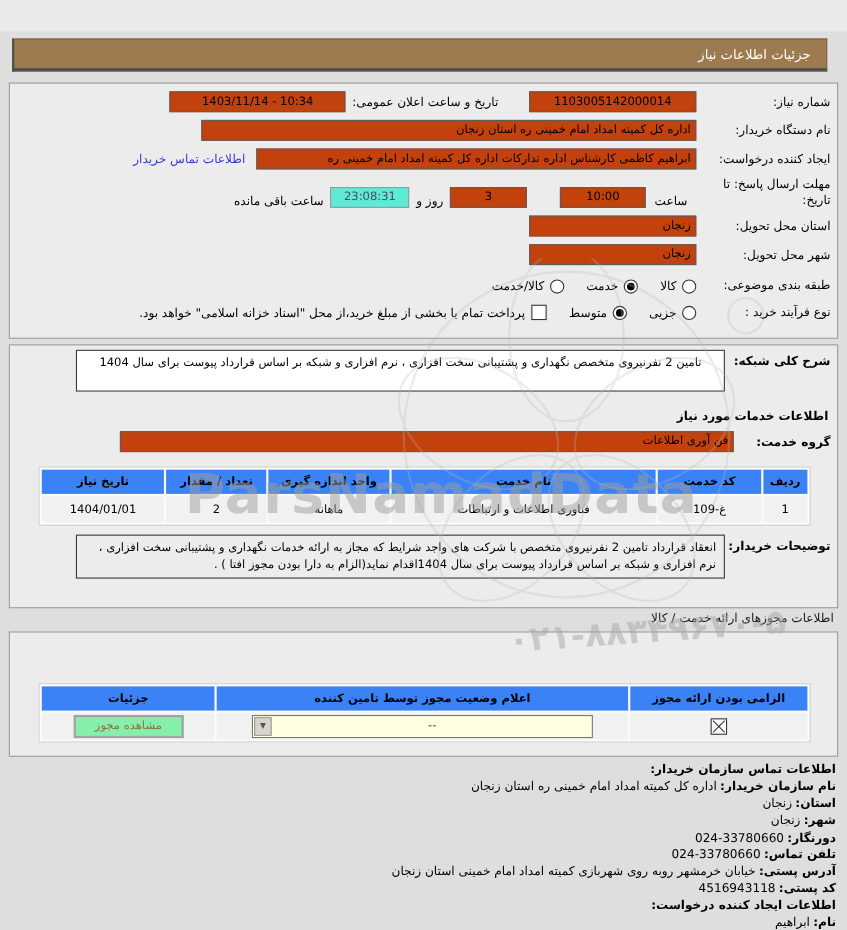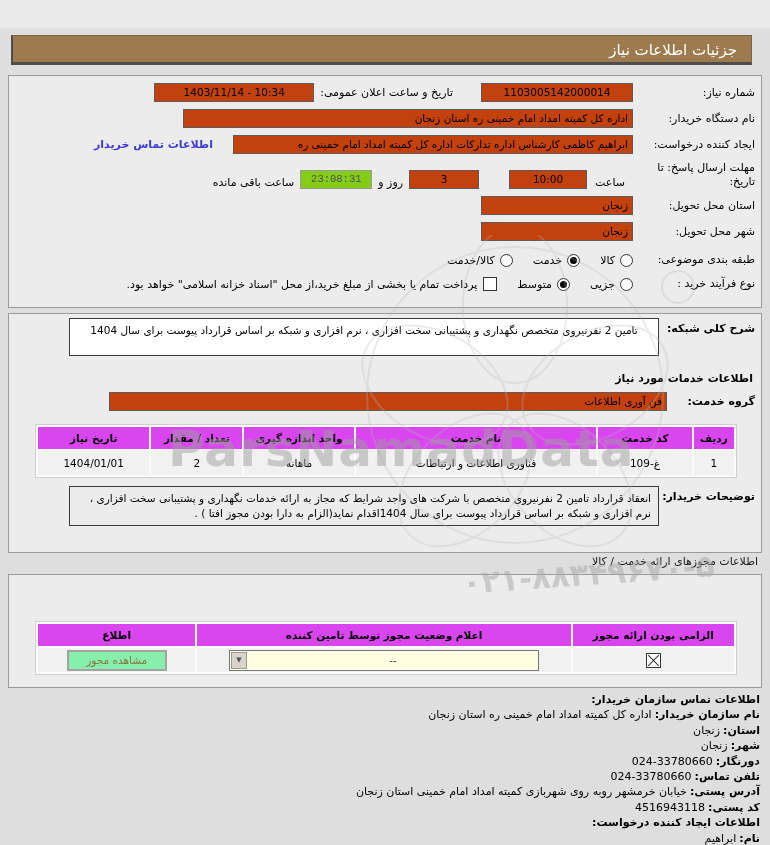--- a/index.html
+++ b/index.html
@@ -5,45 +5,45 @@
   html,body{margin:0;padding:0;}
   body{
     width:770px;height:845px;overflow:hidden;position:relative;
     background:#dedede;color:#000;direction:rtl;
     font-family:"DejaVu Sans",sans-serif;font-size:11px;
   }
   .top-strip{position:absolute;top:0;left:0;right:0;height:28px;background:#eaeaea;border-bottom:1px solid #e2e2e2;}
   
   .titlebar{
     position:absolute;top:35px;right:18px;left:11px;height:30px;box-sizing:border-box;
-    background:#9d7b4f;color:#fff;line-height:28px;padding-right:14px;font-size:15px;
+    background:#9d7b4f;color:#fff;line-height:28px;padding-right:14px;font-size:12px;
     border:1px solid #7d6340;border-left:2px solid #4e4e4e;border-bottom:3px solid #4e4e4e;
   }
   
   .panel{position:absolute;right:8px;left:8px;border:1px solid #9a9a9a;background:#ececec;box-sizing:border-box;}
   #panel-need{top:75px;height:233px;}
   #panel-services{top:313px;height:240px;}
   #panel-licenses{top:574px;height:114px;}
   
   .frow{display:flex;align-items:center;margin:7px 6px 0 6px;}
   .flabel{width:122px;flex:none;line-height:14px;}
   .field{
     background:#c2410c;border:1px solid #5c5c5c;height:17px;line-height:17px;
     padding:0 4px;white-space:nowrap;overflow:hidden;font-size:10.5px;flex:none;
   }
   .center{text-align:center;}
   .ltr{direction:ltr;}
-  .hl{background:#84cc16;border-color:#9a9a9a;color:#4a4f5e;font-family:Liberation Mono, monospace;}
+  .hl{background:#5eead4;border-color:#9a9a9a;color:#4a4f5e;}
   .w142{width:142px}.w150{width:150px}.w440{width:440px}.w390{width:390px}
   .w68{width:68px}.w60{width:60px}.w62{width:62px}.w548{width:548px}
   .mid-label{margin:0 28px 0 6px;flex:none;}
   .sep{margin:0 8px;flex:none;}
   .sep2{margin:0 6px;flex:none;}
   .gap30{margin-right:30px;}
-  .link{color:#3a3acf;margin-right:20px;cursor:pointer;flex:none;font-weight:bold;}
+  .link{color:#3a3acf;margin-right:10px;cursor:pointer;flex:none;}
   .r4{align-items:flex-end;}
   .r4 .flabel{align-self:center;}
   
   .opt{display:flex;align-items:center;margin-left:20px;flex:none;}
   .opt.wide{flex:1;margin-left:0;}
   .radio{width:11px;height:11px;border:1px solid #333;border-radius:50%;background:#fff;flex:none;margin-left:5px;position:relative;}
   .radio.on::after{content:"";position:absolute;top:2px;left:2px;right:2px;bottom:2px;background:#000;border-radius:50%;}
   .cbx{width:12px;height:12px;border:1px solid #333;background:#fff;flex:none;margin-left:6px;}
   .xbox{width:13px;height:13px;border:1px solid #333;background:#fff;display:inline-block;position:relative;vertical-align:middle;}
   .xbox::before,.xbox::after{content:"";position:absolute;top:6px;left:-1px;width:15px;height:1px;background:#333;}
@@ -56,21 +56,21 @@
     width:590px;box-sizing:border-box;border:1px solid #3a3a3a;background:#fff;
     min-height:38px;text-align:center;padding:4px 7px;line-height:15px;font-size:10.5px;
   }
   .notes-row{margin-top:8px;}
   .notes-box{background:#ececec;text-align:right;min-height:36px;}
   .sec-heading{font-weight:bold;margin:16px 8px 0 0;}
   .group-row .flabel{width:88px;font-weight:bold;}
   
   .tframe{margin:13px 24px 0 24px;}
   table.grid{border-collapse:separate;border-spacing:2px;background:#fbfbfb;border:1px solid #cfcfcf;width:702px;table-layout:fixed;}
-  table.grid th{background:#d946ef;font-weight:bold;height:22px;padding:0 3px;font-size:10.5px;overflow:hidden;}
+  table.grid th{background:#3b82f6;font-weight:bold;height:22px;padding:0 3px;font-size:10.5px;overflow:hidden;}
   table.grid td{background:#f1f1f1;text-align:center;height:24px;padding:0 3px;font-size:10.5px;overflow:hidden;}
   .lic-frame{margin:46px 24px 0 24px;}
   .lic-grid td{height:32px;}
   
   .select{width:310px;height:21px;margin:0 auto;background:#ffffe1;border:1px solid #777;display:flex;align-items:center;box-sizing:border-box;}
   .sel-val{flex:1;text-align:center;color:#333;}
   .sel-arrow{width:16px;height:17px;margin:1px;background:#d8d4cc;border:1px solid #999;box-sizing:border-box;
     display:flex;align-items:center;justify-content:center;font-size:7px;color:#555;flex:none;}
   .view-btn{width:100px;height:21px;background:#86efac;border:2px solid #a3a3a3;color:#8a7340;
     font-family:"DejaVu Sans",sans-serif;font-size:10.5px;display:block;margin:0 auto;cursor:pointer;}
@@ -213,21 +213,21 @@
     <table class="grid lic-grid">
       <colgroup>
         <col style="width:160px">
           <col style="width:370px">
           <col style="width:156px">
       </colgroup>
       <thead>
         <tr>
           <th>الزامی بودن ارائه مجوز</th>
           <th>اعلام وضعیت مجوز توسط تامین کننده</th>
-          <th>اطلاع</th>
+          <th>جزئیات</th>
         </tr>
       </thead>
       <tbody>
         <tr>
           <td>
             <span class="xbox"></span>
           </td>
           <td>
             <div class="select">
               <span class="sel-val">--</span>

